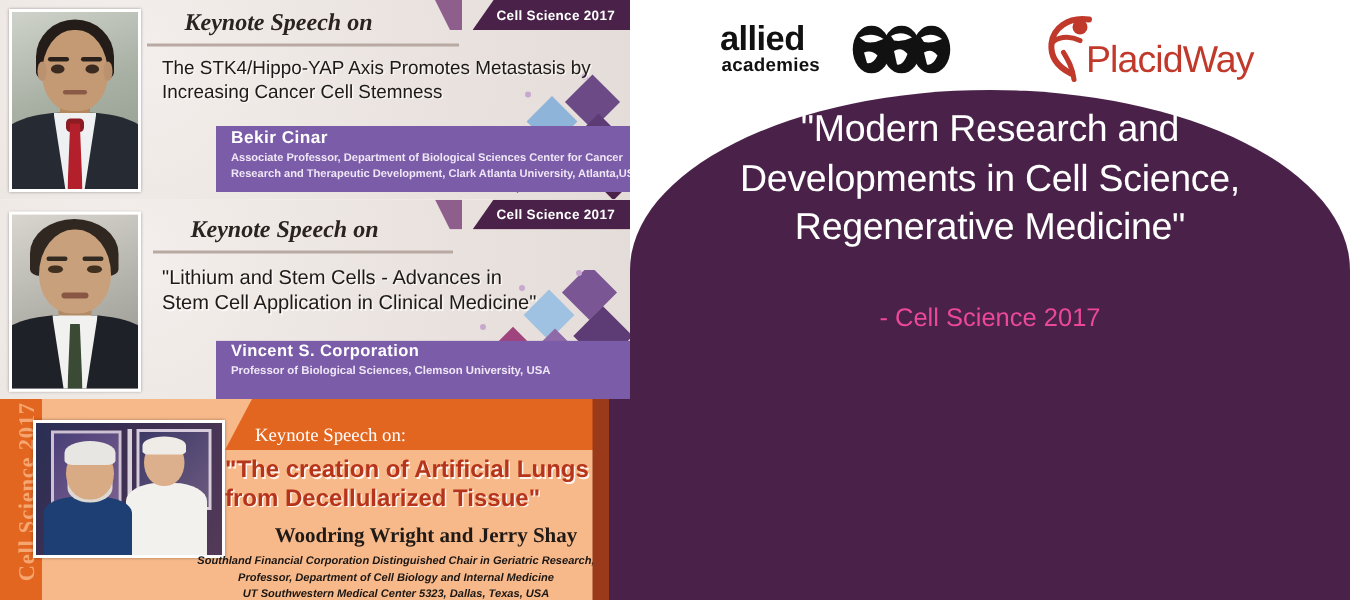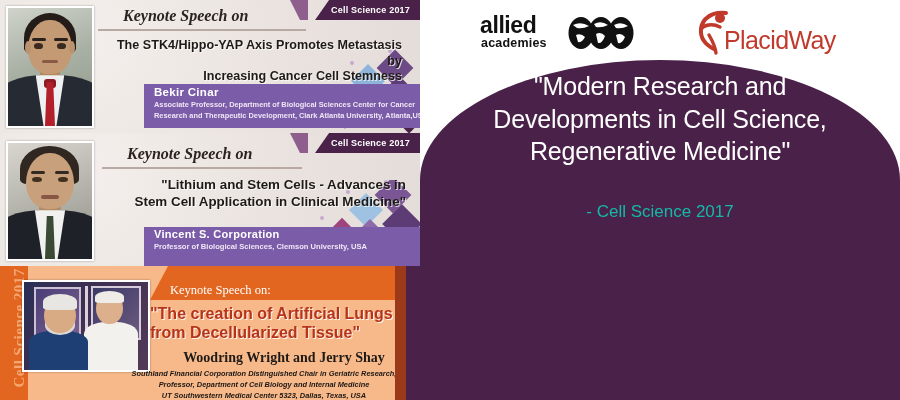--- a/index.html
+++ b/index.html
@@ -113,22 +113,22 @@
   
   .kw-script { position:absolute; font-family:"Liberation Serif", serif;
                font-style:italic; font-weight:700; color:#2a2320;margin-left:23px; }
   #kw1 { left:100px; top:7px;  font-size:16px; }
   #kw2 { left:104px; top:12px; font-size:16px; }
   .kw-rule { position:absolute; height:2px; background:#b9a9a3; }
   #kwr1 { left:98px;  top:29px; width:208px; }
   #kwr2 { left:102px; top:34px; width:200px; }
 
   
-  .talk-title { position:absolute; font-weight:700; color:#1e1a17;
-                text-align:right; line-height:1.25;
+  .talk-title { position:absolute; font-weight:400; color:#1e1a17;
+                text-align:left; line-height:1.25;
                 text-shadow:1px 1px 0 rgba(255,255,255,.75);padding-left:12px; }
   #tt1 { left:96px; top:38px; width:306px; font-size:12.6px; }
   #tt2 { left:96px; top:44px; width:310px; font-size:13.4px; }
 
   
   .plate { position:absolute; background:#7b5ca8;
            clip-path:polygon(0 0, 100% 0, 97% 100%, 0 100%);margin-left:48px; }
   #plate1 { left:96px; top:84px; width:302px; height:44px; }
   #plate2 { left:96px; top:94px; width:302px; height:40px; }
   .plate-name { position:absolute; left:10px; top:2px; font-size:11.5px;
@@ -201,21 +201,21 @@
   #dome { position:absolute; left:0; top:60px; width:480px; height:340px;
           background:#4a2249;
           border-radius:240px 240px 0 0 / 120px 120px 0 0; }
 
   #theme-block { position:absolute; left:0; top:0; width:480px; height:340px;
                  display:flex; flex-direction:column; align-items:center;
                  justify-content:flex-start; padding-top:10px; }
   .theme-line { color:#ffffff; font-size:25px; font-weight:400; line-height:1.30;
                 text-align:center; font-family:"Liberation Sans", sans-serif;
                 letter-spacing:-.2px; }
-  #theme-credit { margin-top:34px; color:#14b8a6; font-size:17px;
+  #theme-credit { margin-top:34px; color:#ec4899; font-size:17px;
                   text-align:left; font-family:"Liberation Sans", sans-serif; }
 </style>
 </head>
 <body>
 
 <div id="stage">
 
   <div id="left-col">
 
     <div class="banner" id="banner-1">

